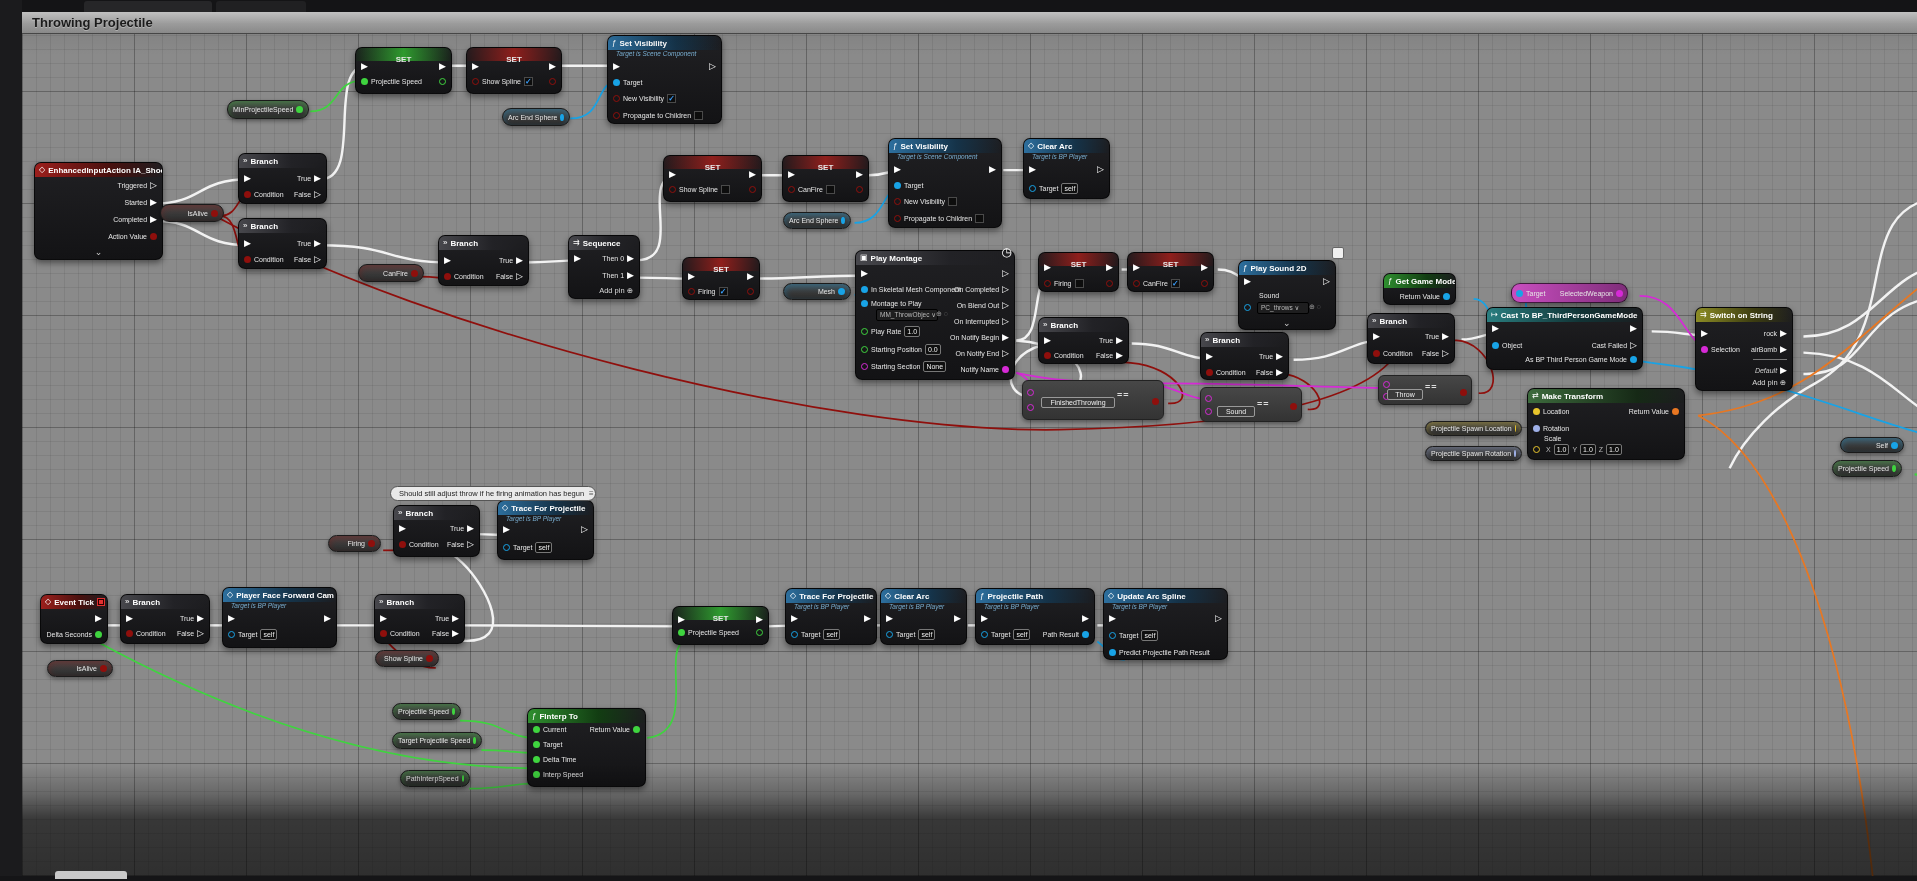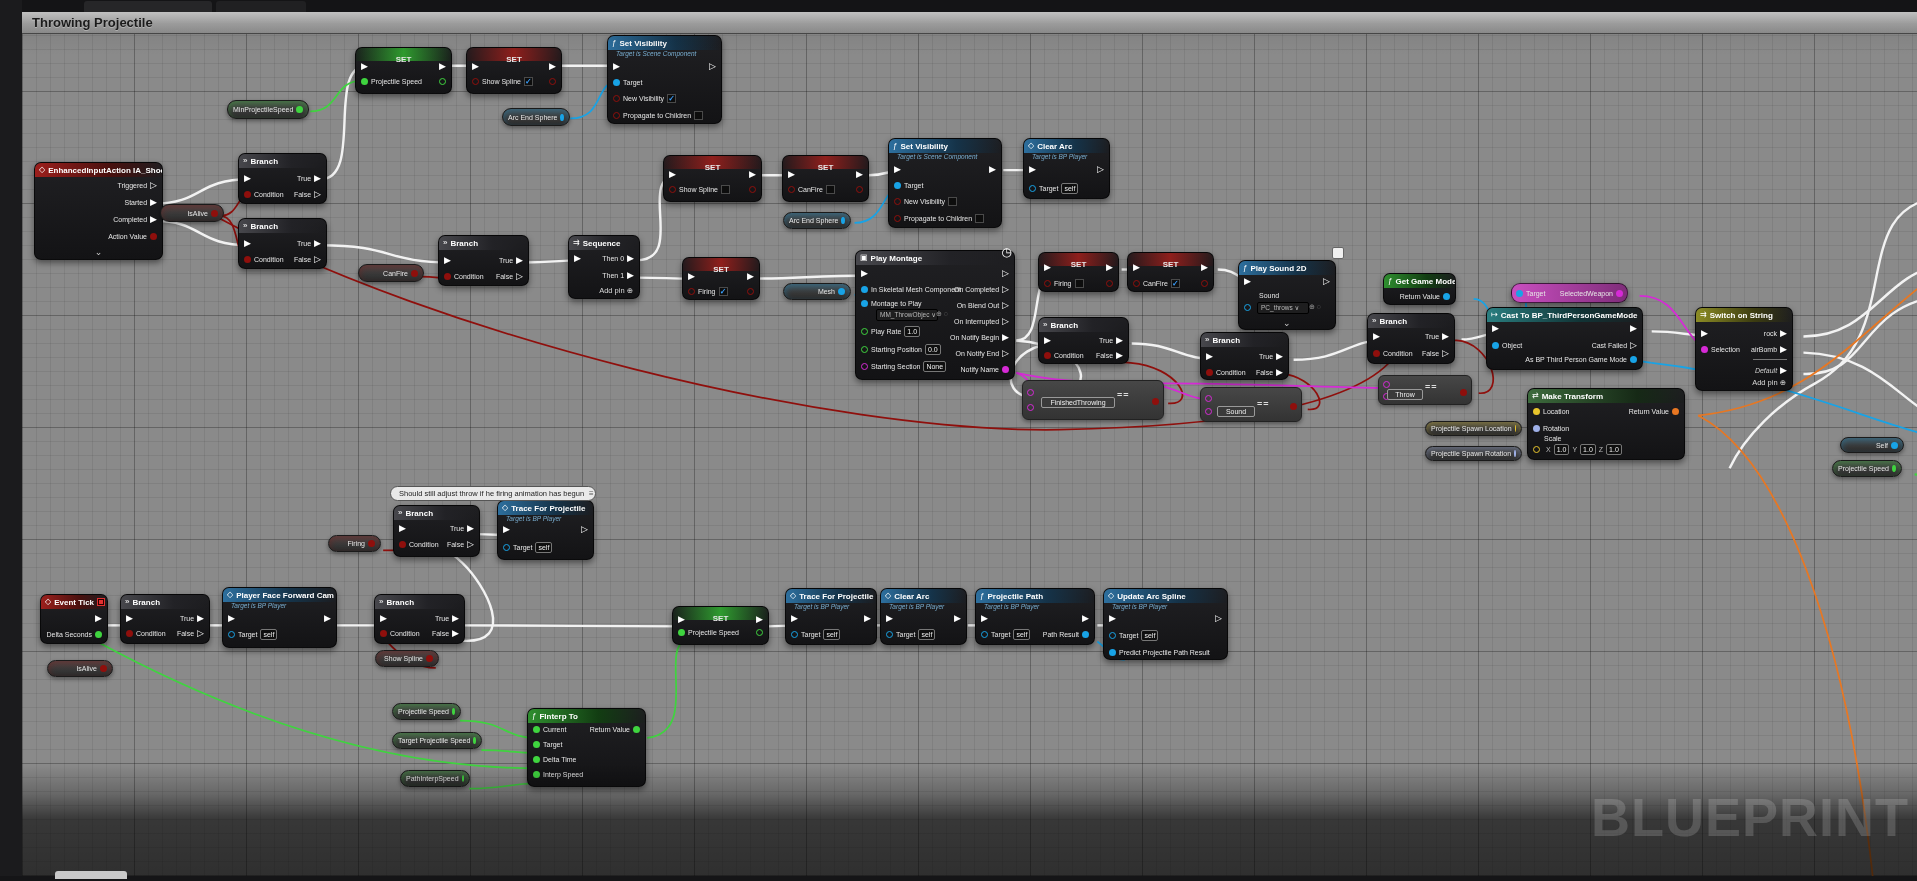--- a/index.html
+++ b/index.html
@@ -1037,21 +1037,20 @@
             <span class="dot" style="background: rgb(143, 15, 12);"></span>
           </div>
         </div>
         <div class="comment" style="left: 368px; top: 474px; width: 206px; height: 15px;">
           <span class="ct">Should still adjust throw if he firing animation has begun</span>
           <span style="font-size: 8px; color: rgb(85, 85, 85);">≡</span>
         </div>
         <div class="sndicon" style="left: 1310px; top: 235px;"></div>
       </div>
     <div id="vignette"></div>
-    <div id="watermark">BLUEPRINT</div>
   </div>
   <div id="titlebar">
     <span class="t">Throwing Projectile</span>
   </div>
   <div id="leftstrip"></div>
   <div id="bottomstrip"></div>
   <div id="minitab"></div>
 </div>
 
 </body></html>

